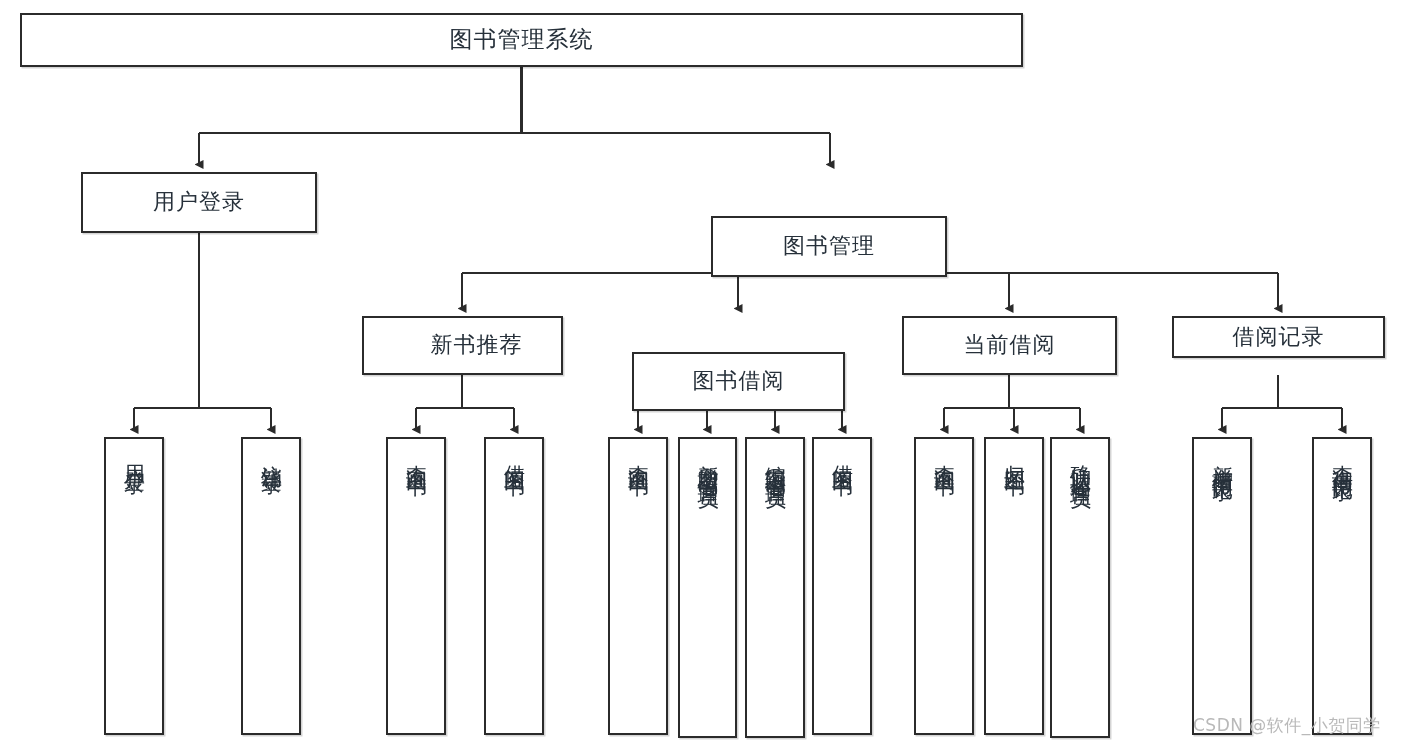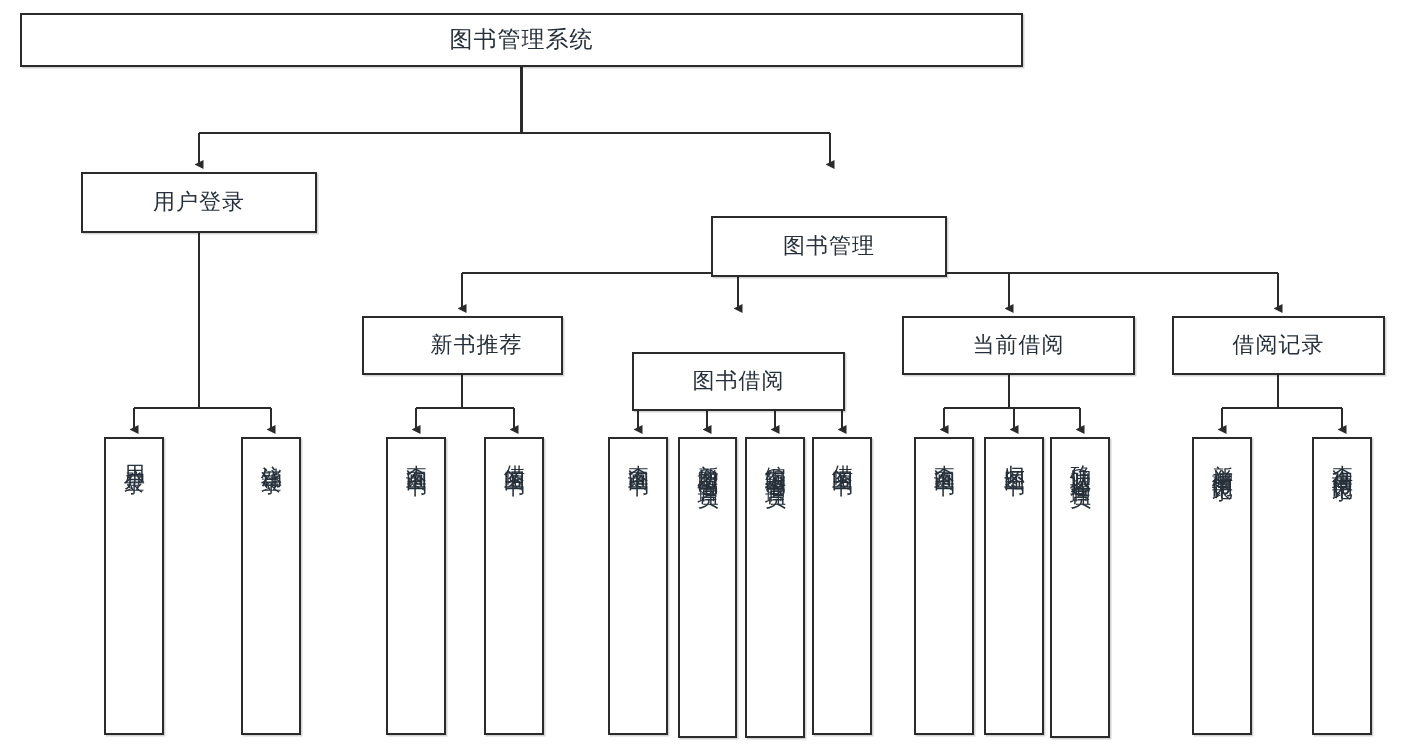--- a/index.html
+++ b/index.html
@@ -141,24 +141,24 @@
   <div class="node h" style="left: 711px; top: 172px; width: 236px; height: 61px; margin-top: 44px;">
     <span class="node-label">图书管理</span>
   </div>
 
   <div class="node h" style="left: 362px; top: 316px; width: 201px; height: 59px; padding-left: 28px;">
     <span class="node-label">新书推荐</span>
   </div>
   <div class="node h" style="left: 632px; top: 308px; width: 213px; height: 59px; margin-top: 44px;">
     <span class="node-label">图书借阅</span>
   </div>
-  <div class="node h" style="left: 902px; top: 316px; width: 233px; height: 59px;">
+  <div class="node h" style="left: 902px; top: 316px; width: 215px; height: 59px;">
     <span class="node-label">当前借阅</span>
   </div>
-  <div class="node h" style="left: 1172px; top: 316px; width: 213px; height: 59px;">
+  <div class="node h" style="left: 1172px; top: 316px; width: 213px; height: 42px;">
     <span class="node-label">借阅记录</span>
   </div>
 
   <div class="node v" style="left: 104px; top: 437px; width: 60px; height: 298px;">
     <span class="node-label">用户登录</span>
   </div>
   <div class="node v" style="left: 241px; top: 437px; width: 60px; height: 298px;">
     <span class="node-label">注销登录</span>
   </div>
 
@@ -192,13 +192,14 @@
     <span class="node-label">确认归还（管理员）</span>
   </div>
 
   <div class="node v" style="left: 1192px; top: 437px; width: 60px; height: 298px;">
     <span class="node-label">新增借阅记录</span>
   </div>
   <div class="node v" style="left: 1312px; top: 437px; width: 60px; height: 298px;">
     <span class="node-label">查询借阅记录</span>
   </div>
 
+  <div class="watermark">CSDN @软件_小贺同学</div>
 </div>
 
 </body></html>

